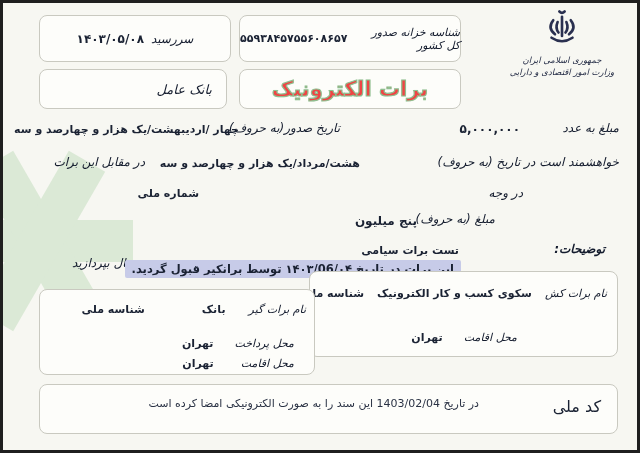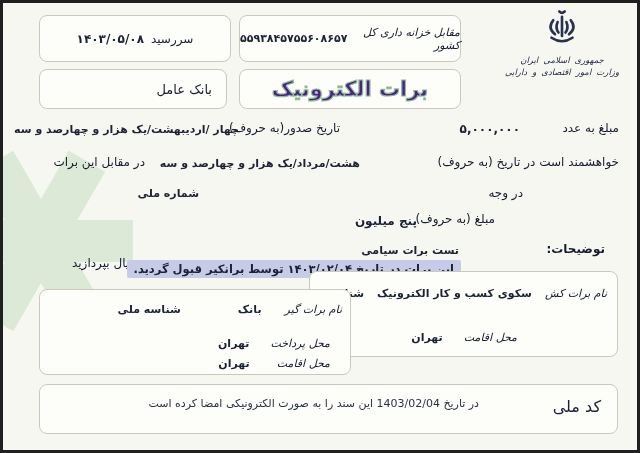--- a/index.html
+++ b/index.html
@@ -6,27 +6,27 @@
   .page{
     position:relative;width:640px;height:453px;box-sizing:border-box;
     background:#f7f7f2;border:3px solid #1f1f1f;overflow:hidden;
     font-family:"DejaVu Sans",sans-serif;color:#1c2436;direction:rtl;
   }
   .box{
     position:absolute;background:#fdfdfa;border:1px solid #c9c9c0;
     border-radius:8px;box-sizing:border-box;
   }
   .pos{position:absolute;white-space:nowrap;}
-  .lbl{font-size:12px;color:#141c2e;}
+  .lbl{font-style:italic;font-size:12px;color:#141c2e;}
   .lbl-sm{font-style:italic;font-size:11px;color:#141c2e;}
   .val{font-weight:700;font-size:12px;color:#1a2233;}
   .val-sm{font-weight:700;font-size:11px;color:#1a2233;}
   .banner{
     font-weight:700;font-size:21px;letter-spacing:1px;
-    color:#4c1d95;-webkit-text-stroke:1.2px #8fbe8f;text-stroke:1.2px #8fbe8f;
+    color:#ef4444;-webkit-text-stroke:1.2px #8fbe8f;text-stroke:1.2px #8fbe8f;
     text-shadow:0 0 1px #a8cfa8;
   }
   .emblem-txt{font-style:italic;font-size:8.5px;line-height:12px;color:#232b45;text-align:center;}
   .hl{
     background:#c7cbe8;font-weight:700;font-size:11.5px;color:#1a2233;
     padding:2px 7px;border-radius:2px;
   }
   .center-line{display:flex;align-items:center;justify-content:center;height:100%;gap:7px;}
   .watermark{position:absolute;left:-62px;top:138px;pointer-events:none;}
 </style>
@@ -45,26 +45,26 @@
 
   <div class="box" style="left:36px;top:12px;width:192px;height:47px;">
     <div class="center-line">
       <span class="lbl">سررسید</span>
       <span class="val">۱۴۰۳/۰۵/۰۸</span>
     </div>
   </div>
 
   <div class="box" style="left:236px;top:12px;width:222px;height:47px;">
     <div class="center-line">
-      <span class="lbl-sm">مقابل خزانه داری کل کشور</span>
+      <span class="lbl-sm">شناسه خزانه صدور کل کشور</span>
       <span class="val-sm">۵۵۹۳۸۴۵۷۵۵۶۰۸۶۵۷</span>
     </div>
   </div>
 
-  <div class="pos" style="left:488px;top:5px;width:142px;text-align:center;font-family:Liberation Mono, monospace;">
+  <div class="pos" style="left:488px;top:5px;width:142px;text-align:center;">
     <svg width="44" height="42" viewBox="0 0 48 48">
       <g fill="none" stroke="#2a3050" stroke-width="3" stroke-linecap="round">
         <path d="M24 10 v22"></path>
         <path d="M14 14 q-7 9 2 16"></path>
         <path d="M34 14 q7 9 -2 16"></path>
         <path d="M19 16 q-3 7 1 12"></path>
         <path d="M29 16 q3 7 -1 12"></path>
         <path d="M12 34 q12 8 24 0"></path>
         <path d="M21 4 q3 3 6 0"></path>
       </g>
@@ -97,35 +97,35 @@
   <span class="pos lbl" style="top:183px;right:114px;">در وجه</span>
   <span class="pos val-sm" style="top:184px;right:438px;">شماره ملی</span>
 
   <span class="pos lbl" style="top:209px;right:142px;">مبلغ (به حروف)</span>
   <span class="pos val" style="top:211px;right:220px;">پنج میلیون</span>
   <span class="pos lbl" style="top:209px;right:502px;margin-top:44px;">ریال بپردازید</span>
 
   <span class="pos lbl" style="top:239px;right:32px;font-weight:700;">توضیحات:</span>
   <span class="pos val-sm" style="top:241px;right:178px;">تست برات سیامی</span>
 
-  <span class="pos hl" style="top:257px;right:176px;">این برات در تاریخ ۱۴۰۳/۰۲/۰۴ توسط برانکیر قبول گردید.</span>
+  <span class="pos hl" style="top:257px;right:176px;">این برات در تاریخ ۱۴۰۳/06/۰۴ توسط برانکیر قبول گردید.</span>
 
   <div class="box" style="left:306px;top:268px;width:309px;height:86px;">
     <div class="pos" style="top:10px;right:10px;">
       <span class="lbl-sm">نام برات کش</span>
       <span class="val-sm" style="margin-right:8px;">سکوی کسب و کار الکترونیک</span>
       <span class="val-sm" style="margin-right:8px;">شناسه ملی</span>
     </div>
     <div class="pos" style="top:54px;right:100px;">
       <span class="lbl-sm">محل اقامت</span>
       <span class="val-sm" style="margin-right:16px;">تهران</span>
     </div>
   </div>
 
-  <div class="box" style="left:36px;top:286px;width:312px;height:86px;">
+  <div class="box" style="left:36px;top:286px;width:276px;height:86px;">
     <div class="pos" style="top:8px;right:8px;">
       <span class="lbl-sm">نام برات گیر</span>
       <span class="val-sm" style="margin-right:18px;">بانک</span>
       <span class="val-sm" style="margin-right:52px;">شناسه ملی</span>
     </div>
     <div class="pos" style="top:42px;right:20px;">
       <span class="lbl-sm">محل پرداخت</span>
       <span class="val-sm" style="margin-right:16px;">تهران</span>
     </div>
     <div class="pos" style="top:62px;right:20px;">

